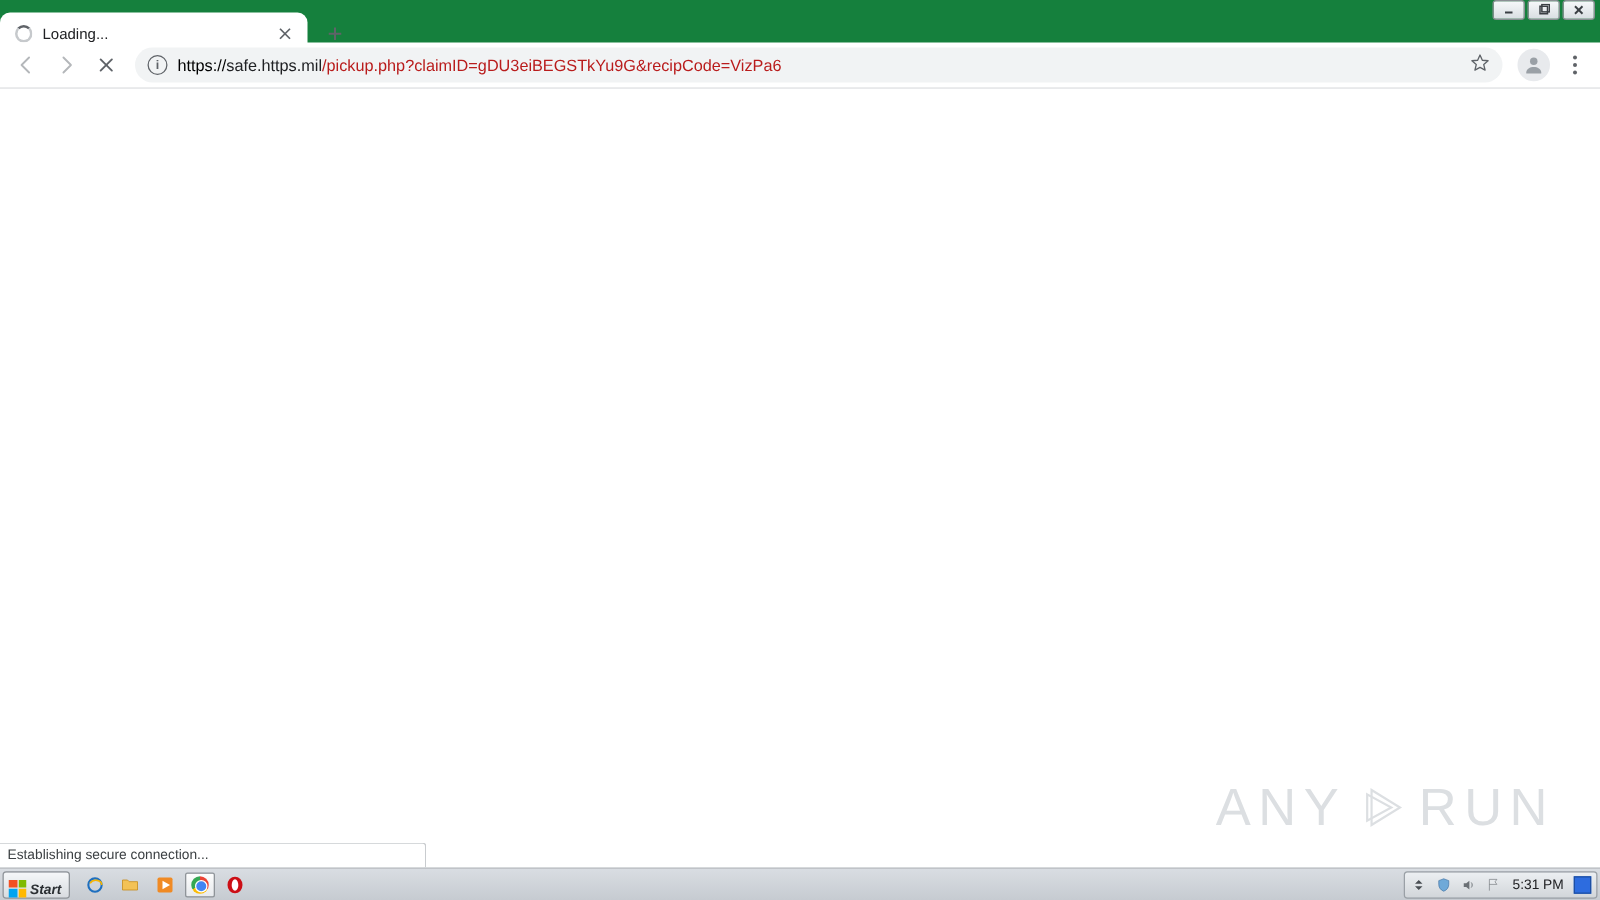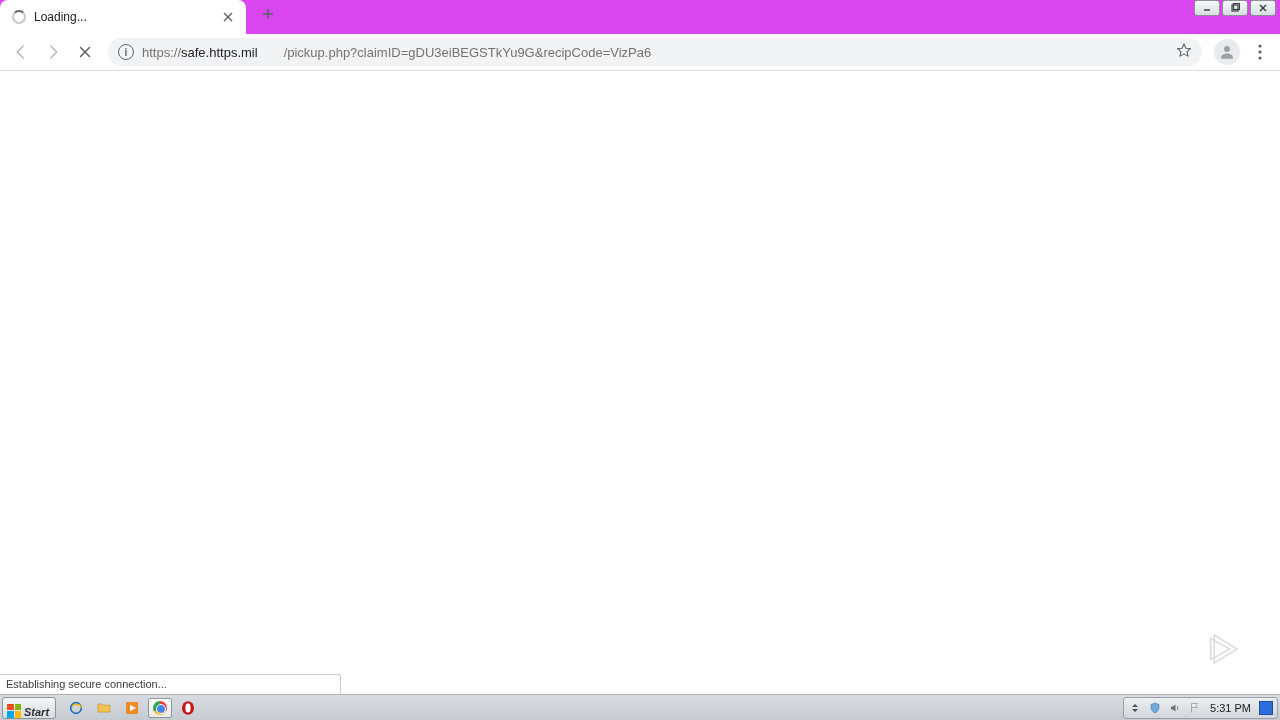--- a/index.html
+++ b/index.html
@@ -24,22 +24,22 @@
     display: flex; align-items: center; justify-content: center;
     font-size: 10px; color: #3a3f44;
     cursor: pointer;
   }
 
   
   .tab-strip {
     position: absolute;
     top: 0; left: 0; right: 0;
     height: 44px;
-    background: #d946ef;
-    display: flex; align-items: flex-start;
+    background: #15803d;
+    display: flex; align-items: flex-end;
     padding-left: 0;
   }
   .tab {
     position: relative;
     height: 34px;
     width: 246px;
     background: #ffffff;
     border-top-left-radius: 8px;
     border-top-right-radius: 8px;
     display: flex; align-items: center;
@@ -103,23 +103,23 @@
     font-size: 13px;
     color: #202124;
   }
   .omnibox .site-info {
     width: 16px; height: 16px; border: 1.5px solid #5f6368; border-radius: 50%;
     display: flex; align-items: center; justify-content: center;
     font-size: 10px; font-weight: bold; color: #5f6368;
     cursor: pointer;
   }
   .url { flex: 1; white-space: nowrap; overflow: hidden; }
-  .url .scheme { color: #737373; }
+  .url .scheme { color: #000000; }
   .url .host { color: #202124; }
-  .url .path { color: #737373; padding-left: 26px; }
+  .url .path { color: #b91c1c; }
   .star-btn { color: #5f6368; cursor: pointer; font-size: 16px; }
 
   .avatar {
     width: 26px; height: 26px; border-radius: 50%;
     background: #e8eaed;
     display: flex; align-items: center; justify-content: center;
     margin: 0 4px; cursor: pointer;
   }
   .avatar svg { width: 18px; height: 18px; fill: #9aa0a6; }
   .menu-btn {
@@ -325,26 +325,28 @@
         <circle cx="2" cy="2" r="1.6" fill="#5f6368"></circle>
         <circle cx="2" cy="8" r="1.6" fill="#5f6368"></circle>
         <circle cx="2" cy="14" r="1.6" fill="#5f6368"></circle>
       </svg>
   </div>
 </div>
 
 <div class="content"></div>
 
 <div class="watermark">
+  <span>ANY</span>
   <span class="play">
     <svg viewBox="0 0 48 48">
         <polygon points="14,8 40,24 14,40"></polygon>
         <polygon points="10,12 32,24 10,36"></polygon>
       </svg>
   </span>
+  <span>RUN</span>
 </div>
 
 <div class="status-bubble">
   <span>Establishing secure connection...</span>
 </div>
 
 <div class="taskbar">
   <div class="start-btn">
     <div class="start-logo">
         <span></span>

